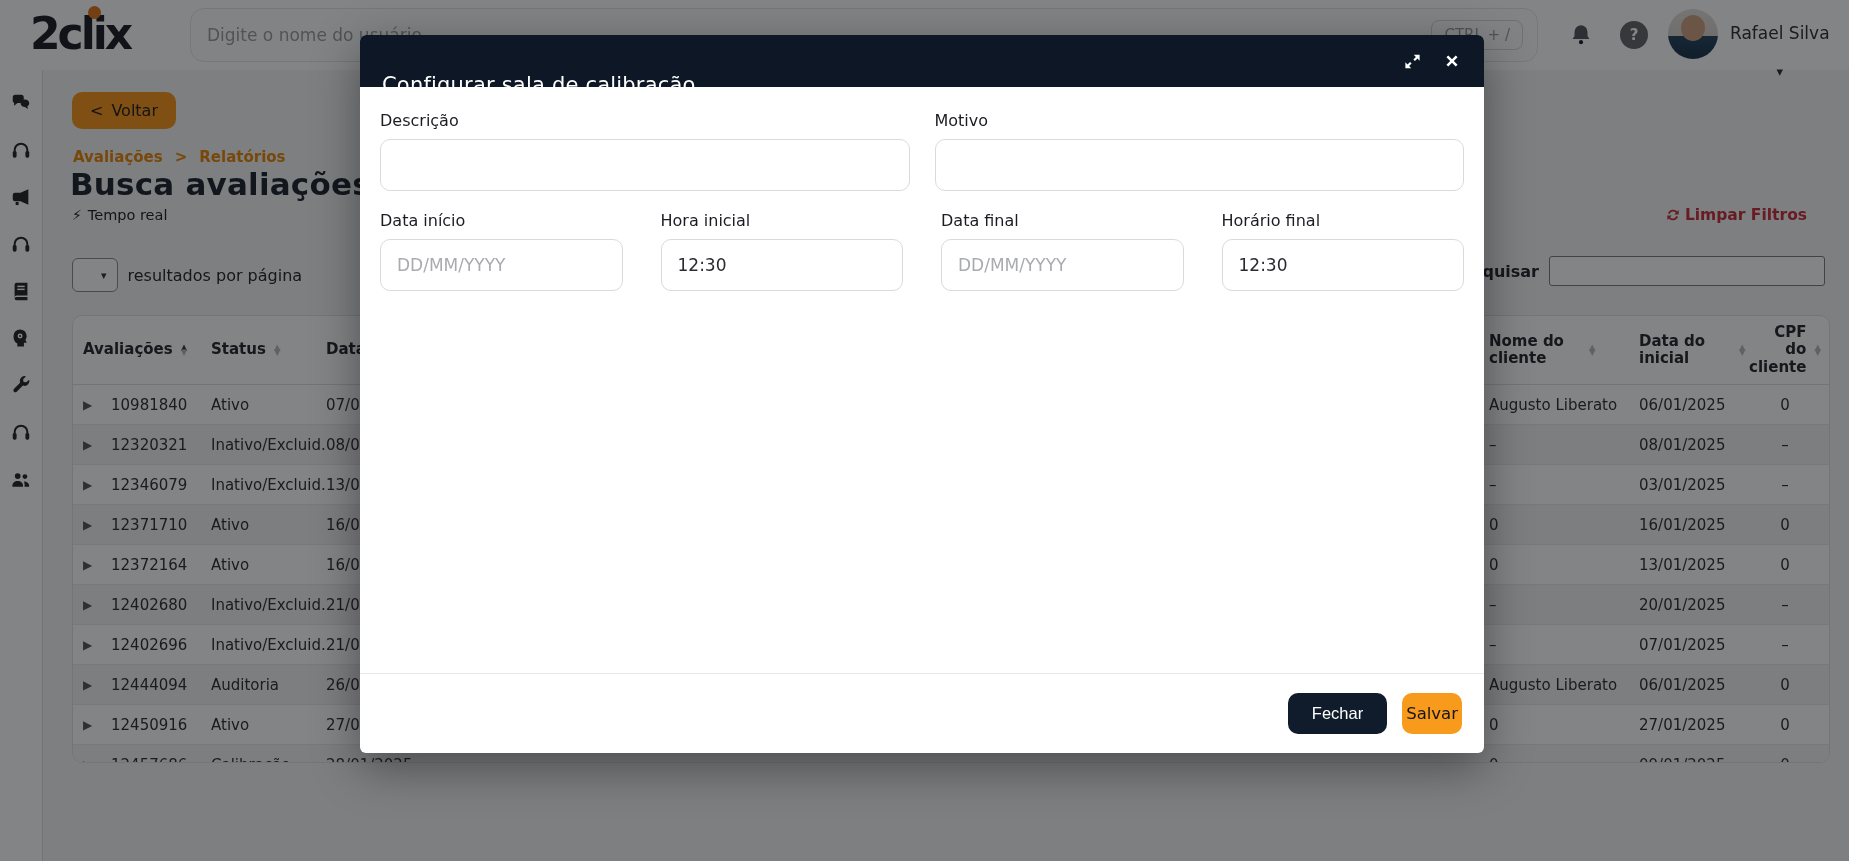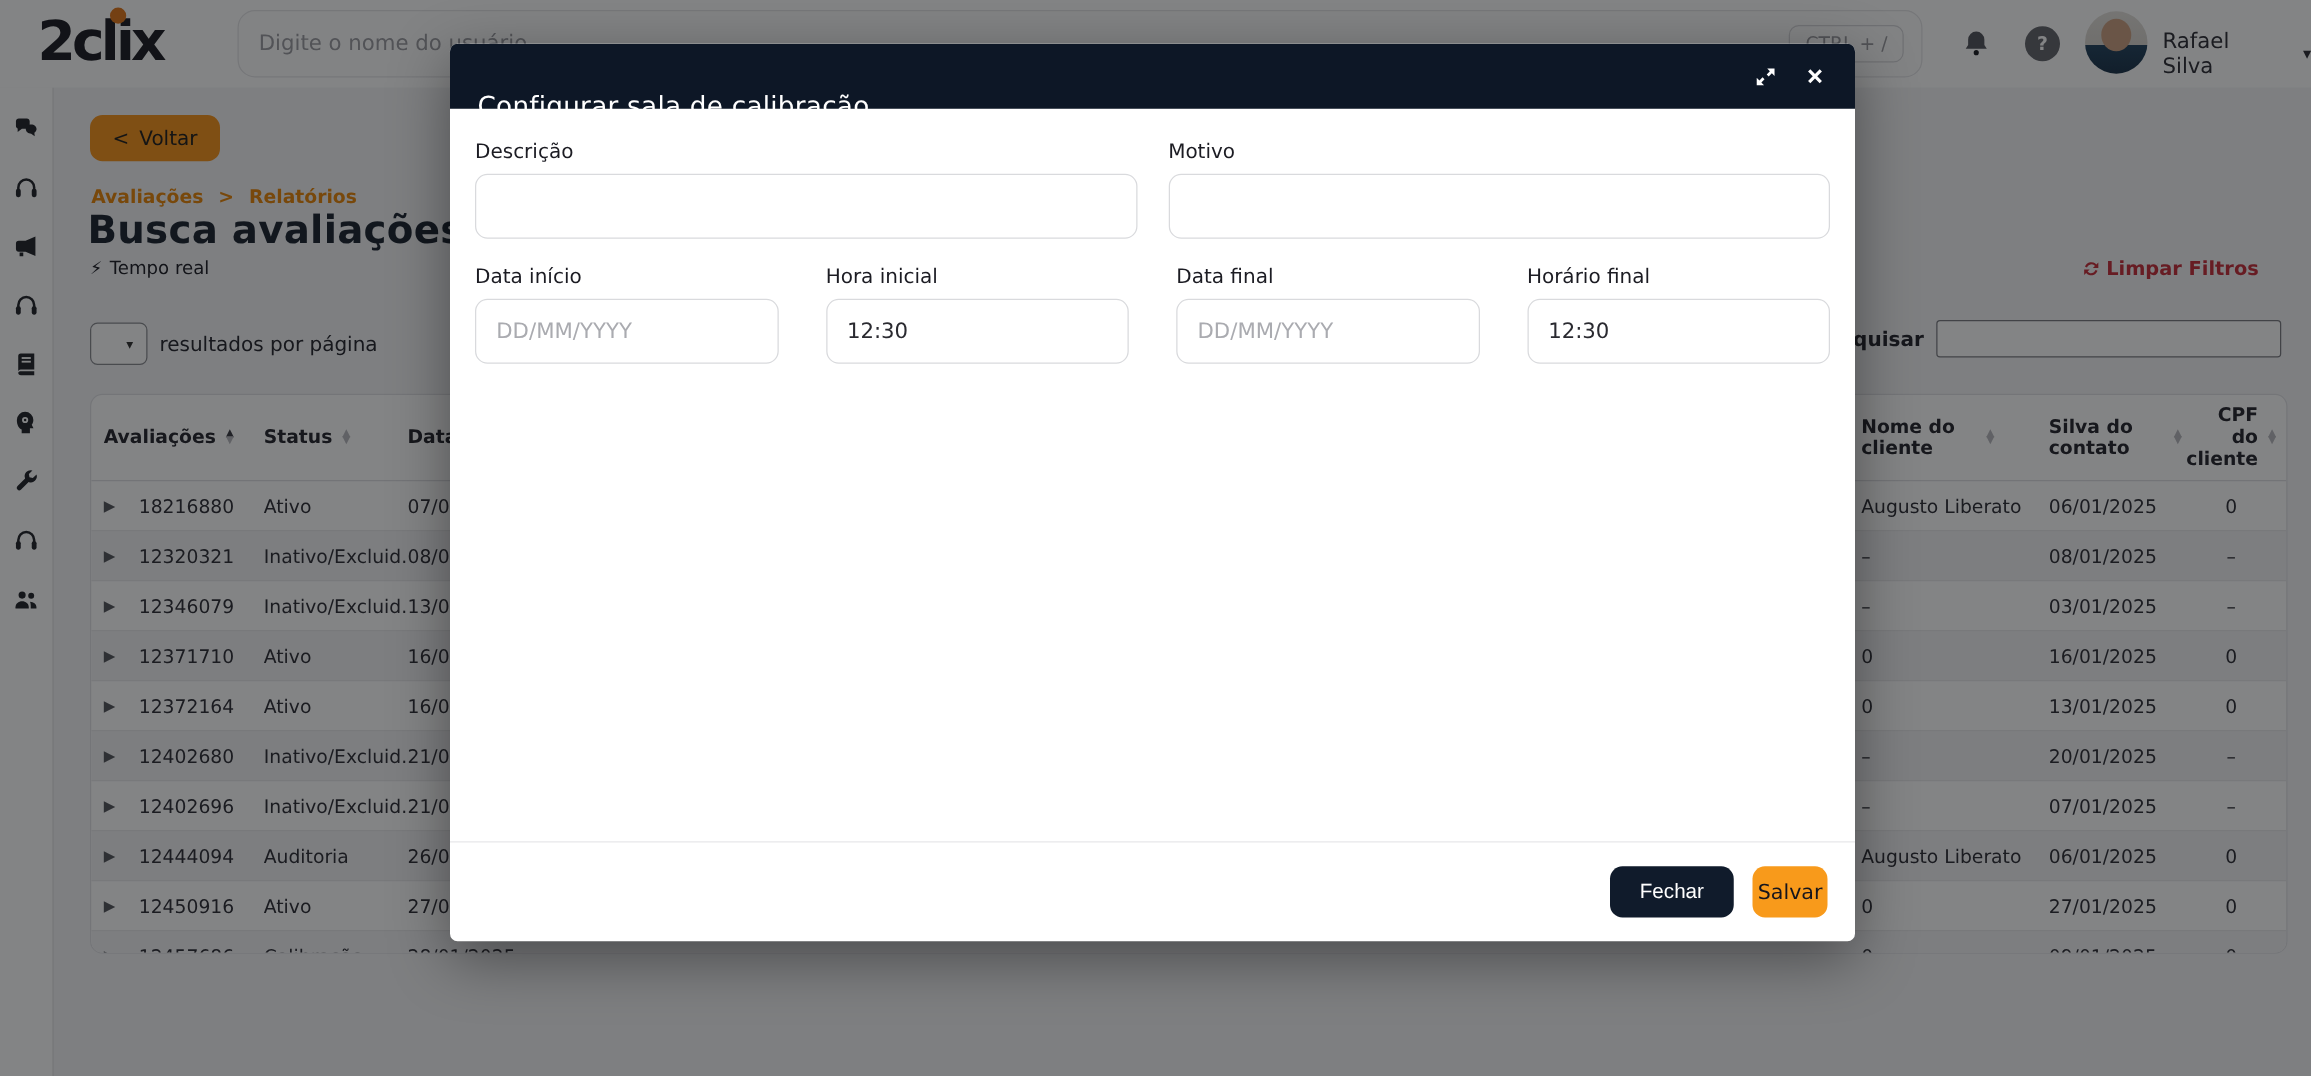--- a/index.html
+++ b/index.html
@@ -19,21 +19,21 @@
     font-family:inherit;}
   .searchbox input::placeholder{color:#9c9ca2;}
   .shortcut{border:1px solid #d6d6da;border-radius:8px;padding:5px 12px;font-size:15px;color:#9b9ba1;white-space:nowrap;}
   .icon-btn{position:absolute;top:20px;width:30px;height:30px;display:flex;align-items:center;justify-content:center;}
   .bell{left:1566px;}
   .help{left:1620px;top:21px;width:28px;height:28px;border-radius:50%;background:#64666d;color:#fff;
     font-size:15px;font-weight:bold;display:flex;align-items:center;justify-content:center;}
   .avatar{position:absolute;left:1668px;top:9px;width:50px;height:50px;border-radius:50%;overflow:hidden;
     background:linear-gradient(180deg,#e3e0db 0%,#d8d4ce 54%,#24435e 54%,#1b334a 100%);}
   .avatar-face{position:absolute;left:13px;top:6px;width:24px;height:26px;border-radius:50%;background:#cda183;}
-  .username{position:absolute;left:1730px;top:23px;font-size:17px;color:#2e2e36;display:flex;gap:21px;align-items:center;}
+  .username{position:absolute;left:1730px;top:23px;font-size:17px;color:#2e2e36;display:flex;gap:21px;align-items:center;flex-direction:column;}
   .username .caret{font-size:13px;color:#2e2e36;}
   
   .sidebar{position:absolute;left:0;top:70px;width:43px;bottom:0;background:#fff;border-right:1px solid #dddde0;
     display:flex;flex-direction:column;align-items:center;padding-top:22px;gap:25px;box-sizing:border-box;z-index:1;}
   .sb-icn{width:22px;height:22px;flex:0 0 auto;}
   .sb-icn svg{width:22px;height:22px;fill:#23252b;}
   
   .content{position:absolute;left:43px;top:70px;right:0;bottom:0;background:#f4f5f7;z-index:1;}
   .btn-back{position:absolute;left:29px;top:22px;background:#f7941d;color:#23211e;border:none;border-radius:10px;
     padding:9px 18px;font-size:16px;font-family:inherit;display:flex;gap:8px;align-items:center;cursor:pointer;}
@@ -227,38 +227,38 @@
       </div>
       <div class="c-spacer"></div>
       <div class="th c-name">
         <span class="wrapcap w92">Nome do cliente</span>
         <span class="sort">
             <span>▲</span>
             <span>▼</span>
           </span>
       </div>
       <div class="th c-contact">
-        <span class="wrapcap w92">Silva do contato</span>
+        <span class="wrapcap w92">Data do inicial</span>
         <span class="sort">
             <span>▲</span>
             <span>▼</span>
           </span>
       </div>
       <div class="th c-cpf">
         <span class="wrapcap w64">CPF do cliente</span>
         <span class="sort">
             <span>▲</span>
             <span>▼</span>
           </span>
       </div>
     </div>
     <div>
   <div class="tr">
     <span class="c-exp">▶</span>
-    <span class="c-id">18216880</span>
+    <span class="c-id">10981840</span>
     <span class="c-status">Ativo</span>
     <span class="c-date1">07/01/2025</span>
     <span class="c-spacer"></span>
     <span class="c-name">Augusto Liberato</span>
     <span class="c-contact">06/01/2025</span>
     <span class="c-cpf">0</span>
   </div>
 
   <div class="tr">
     <span class="c-exp">▶</span>

